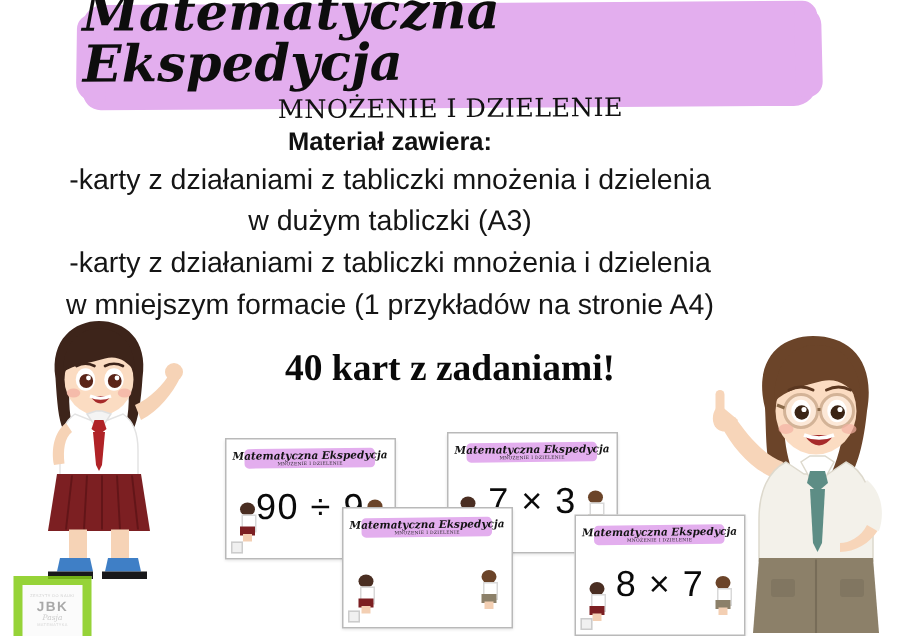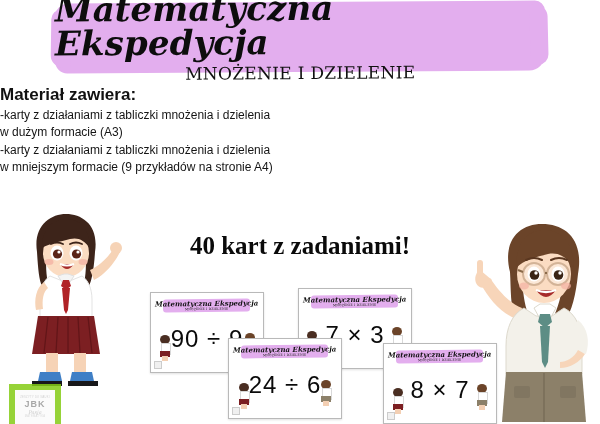--- a/index.html
+++ b/index.html
@@ -35,28 +35,28 @@
     font-size:34px;line-height:1;color:#0d0d0d;
     letter-spacing:0.1px;margin-top:-2px;
   }
   .subtitle{
     font-family:"DejaVu Serif", serif;
     font-size:17px;line-height:1;color:#111;margin-top:6px;
     letter-spacing:0.3px;
   }
 
   
-  .body-block{position:absolute;left:0;top:84px;width:520px;}
+  .body-block{position:absolute;left:0;top:84px;width:520px;text-align:center;}
   .lead{
     font-family:"Liberation Sans", sans-serif;
     font-weight:bold;font-size:17px;color:#111;line-height:1.35;
   }
   .line{
     font-family:"Liberation Sans", sans-serif;
-    font-size:12px;color:#151515;line-height:1.45;
+    font-size:19px;color:#151515;line-height:1.45;
   }
 
   .promo{position:absolute;left:0;top:228px;width:600px;text-align:center;}
   .promo-1{
     font-family:"Liberation Sans", sans-serif;
     font-weight:bold;font-size:17px;color:#111;line-height:1.3;
   }
   .promo-2{
     font-family:Liberation Serif, serif;
     font-weight:bold;font-size:25px;color:#0a0a0a;line-height:1.25;margin-top:2px;
@@ -130,23 +130,23 @@
   <div class="banner">
     <div class="banner-inner">
       <div class="title">Matematyczna Ekspedycja</div>
       <div class="subtitle">MNOŻENIE I DZIELENIE</div>
     </div>
   </div>
 
   <div class="body-block">
     <div class="lead">Materiał zawiera:</div>
     <div class="line">-karty z działaniami z tabliczki mnożenia i dzielenia</div>
-    <div class="line">w dużym formacie (A3)</div>
+    <div class="line">w dużym tabliczki (A3)</div>
     <div class="line">-karty z działaniami z tabliczki mnożenia i dzielenia</div>
-    <div class="line">w mniejszym formacie (9 przykładów na stronie A4)</div>
+    <div class="line">w mniejszym formacie (1 przykładów na stronie A4)</div>
   </div>
 
   <div class="promo">
     <div class="promo-2">40 kart z zadaniami!</div>
   </div>
 
   <div class="char" id="char-left" style="left:10px;top:206px;width:112px;height:182px;">
     <svg viewBox="0 0 112 182" width="112" height="182" aria-hidden="true">
 
       <path d="M27 46 C23 20 40 8 56 8 C73 8 89 20 85 46 C84 62 82 74 79 80 L74 78 C77 62 76 50 74 44 L38 44 C36 50 35 62 38 78 L32 80 C29 74 28 62 27 46 Z" fill="#3d241a"></path>
@@ -291,21 +291,20 @@
         <div class="mf-legs"></div>
     </div>
     <div class="corner"></div>
   </div>
 
   <div class="card" id="card-3">
     <div class="mini-banner">
       <div class="mini-title">Matematyczna Ekspedycja</div>
       <div class="mini-sub">MNOŻENIE I DZIELENIE</div>
     </div>
-    <div class="expr">24 ÷ 6</div>
     <div class="mini-fig kid-fig" style="left:8px;top:44px;">
       <div class="mf-head"></div>
         <div class="mf-body"></div>
         <div class="mf-skirt"></div>
         <div class="mf-legs"></div>
     </div>
     <div class="mini-fig teach-fig" style="left:90px;top:41px;">
       <div class="mf-head"></div>
         <div class="mf-body"></div>
         <div class="mf-skirt"></div>

